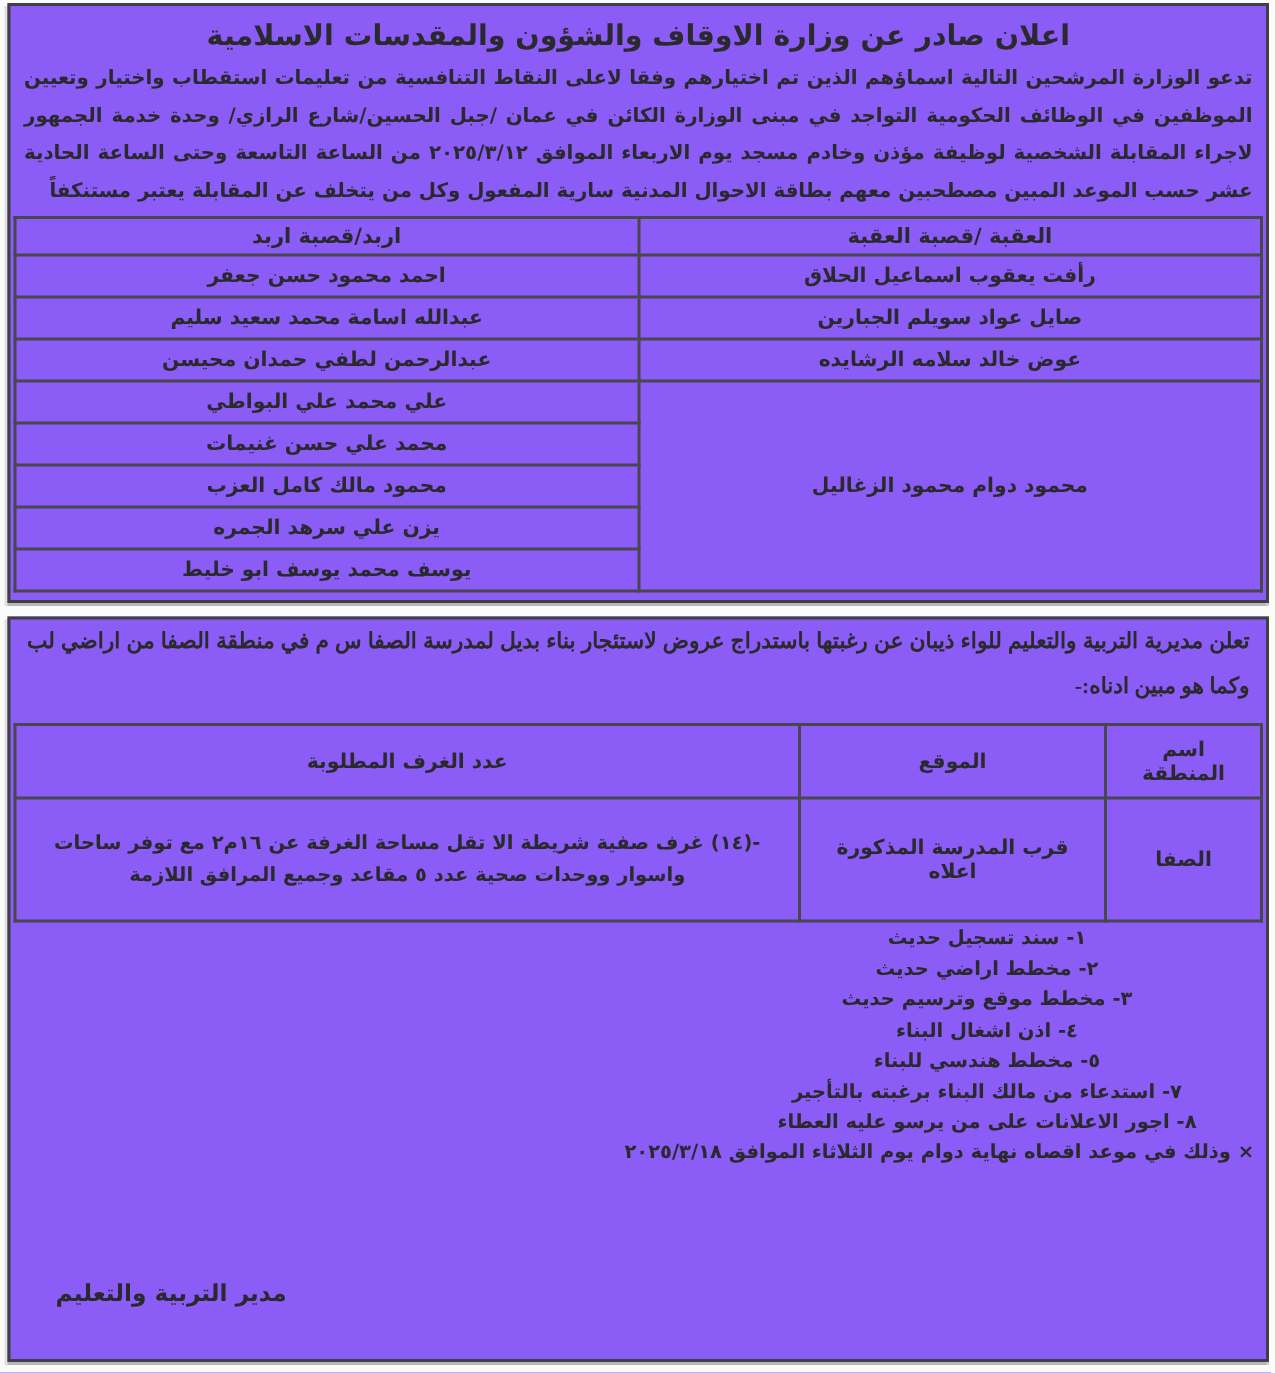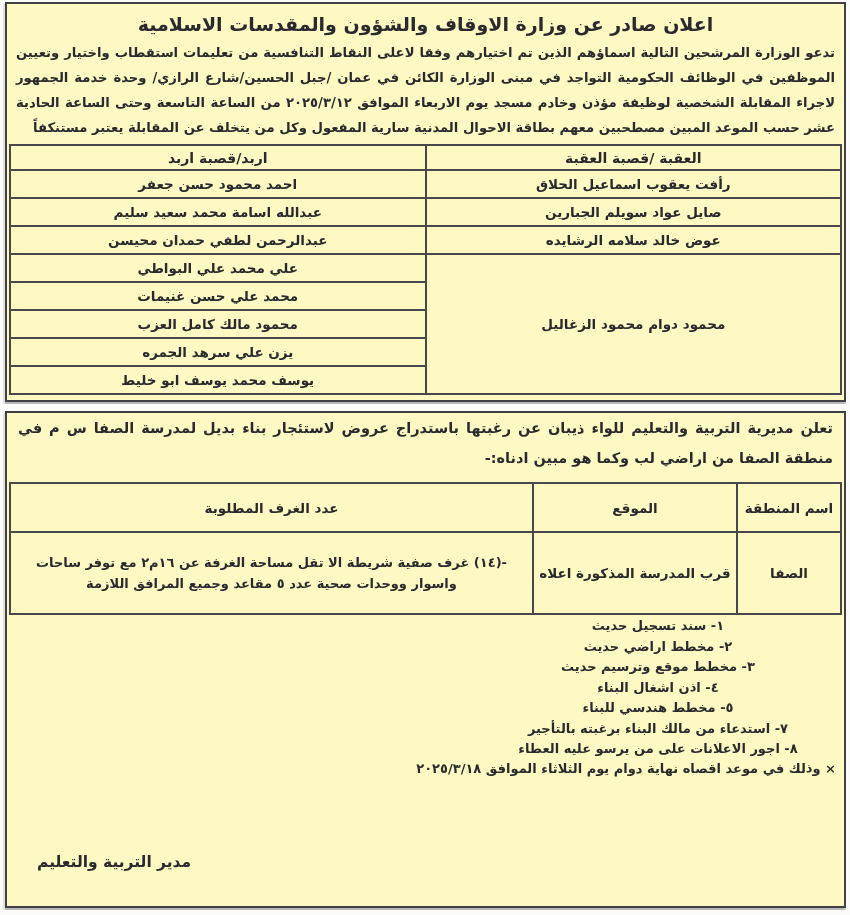--- a/index.html
+++ b/index.html
@@ -5,38 +5,38 @@
   * { box-sizing: border-box; }
   html, body { margin:0; padding:0; }
   body {
     width:850px; height:915px; position:relative; overflow:hidden;
     background:#fbfbfa;
     font-family:"DejaVu Sans","Liberation Sans",sans-serif;
     font-weight:bold; color:#2a2a2e; direction:rtl;
   }
   .section {
     position:absolute; right:4px; width:841px;
-    border:2px solid #3f3f44; background:#fef9c3;
+    border:2px solid #3f3f44; background:#8b5cf6;
     box-shadow:0 2px 0 rgba(110,110,110,.35), -2px 2px 0 rgba(110,110,110,.18);
     overflow:hidden;
   }
   #sec-awqaf  { top:2px;   height:400px; }
   #sec-rental { top:411px; height:497px; }
 
   .title-1 { text-align:center; font-size:19px; margin:9px 6px 5px; }
   .body-1  { font-size:13.2px; line-height:25px; text-align:justify; margin:2px 9px 4px; }
 
   table { border-collapse:collapse; width:833px; margin:2px auto 0; table-layout:fixed; }
   th, td { border:2px solid #47474c; text-align:center; vertical-align:middle;
-           font-size:13.5px; padding:1px 5px; font-weight:bold; }
+           font-size:13.5px; padding:1px 23px; font-weight:bold; }
   #tbl-candidates th { height:25px; font-size:14px; }
   #tbl-candidates td { height:28px; }
 
   .title-2 { text-align:center; font-size:21px; margin:13px 0 9px; }
-  .body-2  { font-size:14.5px; line-height:30px; text-align:justify; margin:0 11px; }
+  .body-2  { font-size:14.5px; line-height:30px; text-align:justify; margin:0 11px;font-family:Liberation Serif, serif; }
 
   #tbl-locations { margin-top:9px; }
   #tbl-locations th { height:49px; }
   #tbl-locations td { height:58px; }
   #tbl-locations td.desc { font-size:13px; line-height:21px; padding:19px 10px; }
 
   .req-intro { font-size:13px; margin:9px 10px 3px; text-align:right; }
   .req-list  { width:360px; margin:1px 6px 0 auto; text-align:center;
                font-size:13px; line-height:20.5px; }
   .req-item  { white-space:nowrap; }

